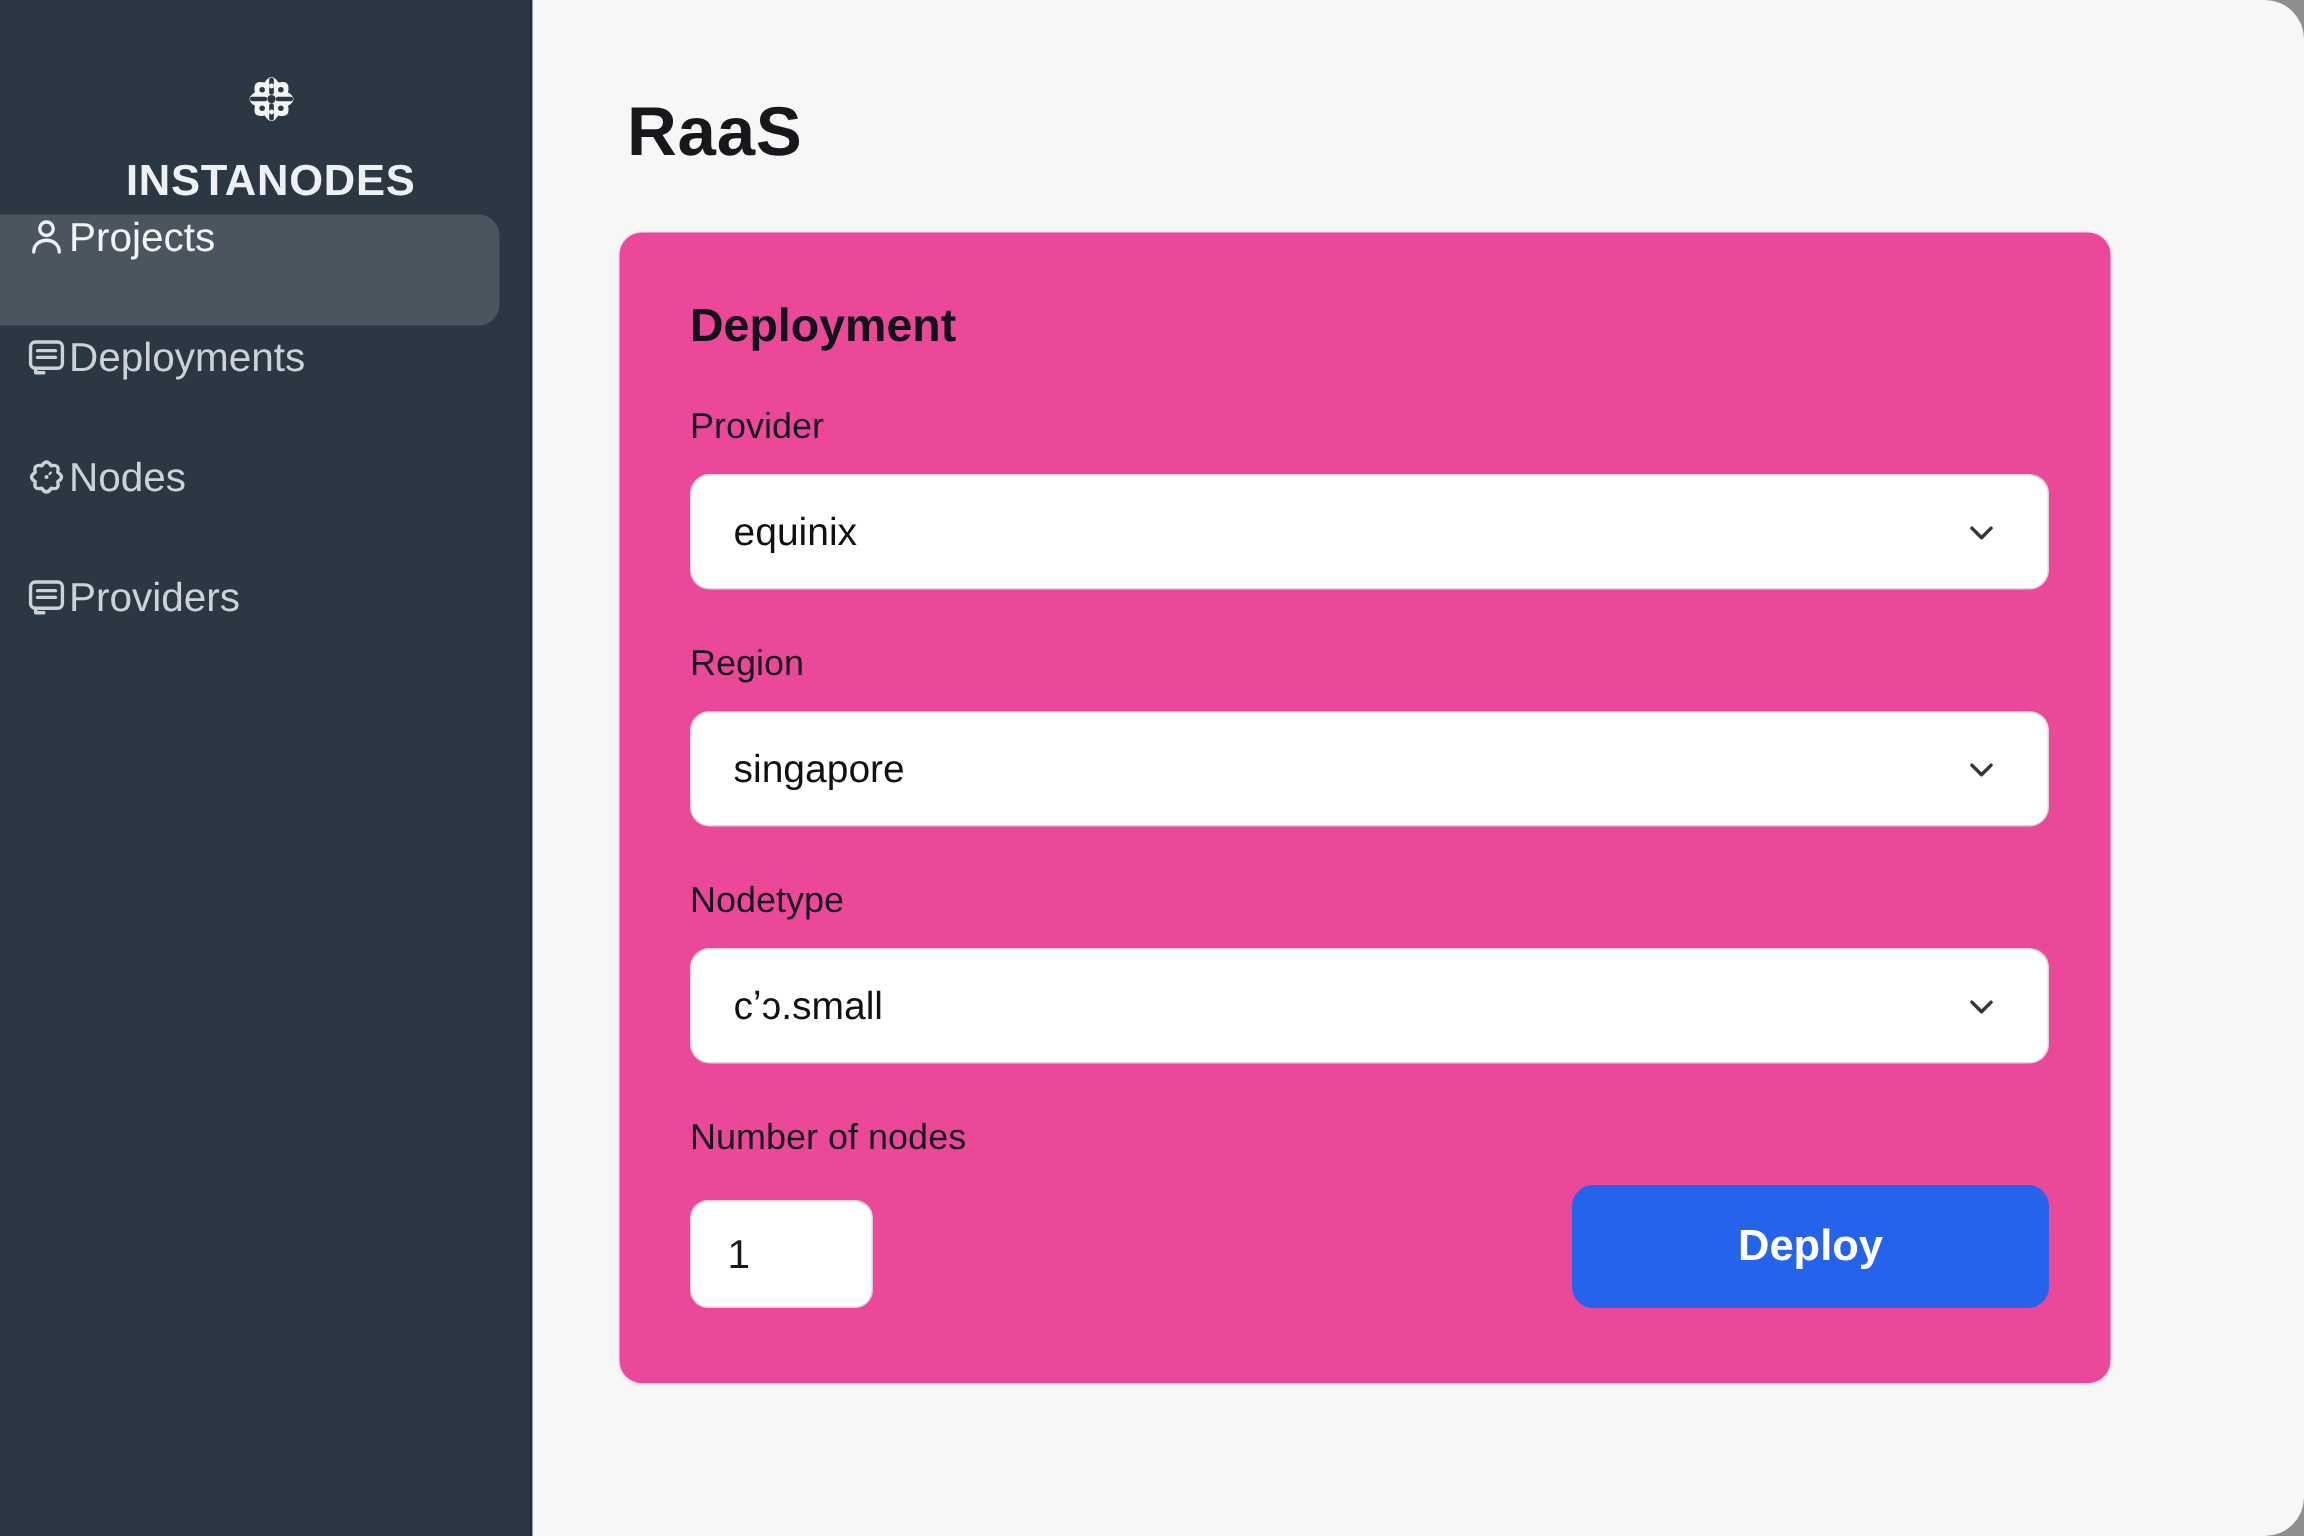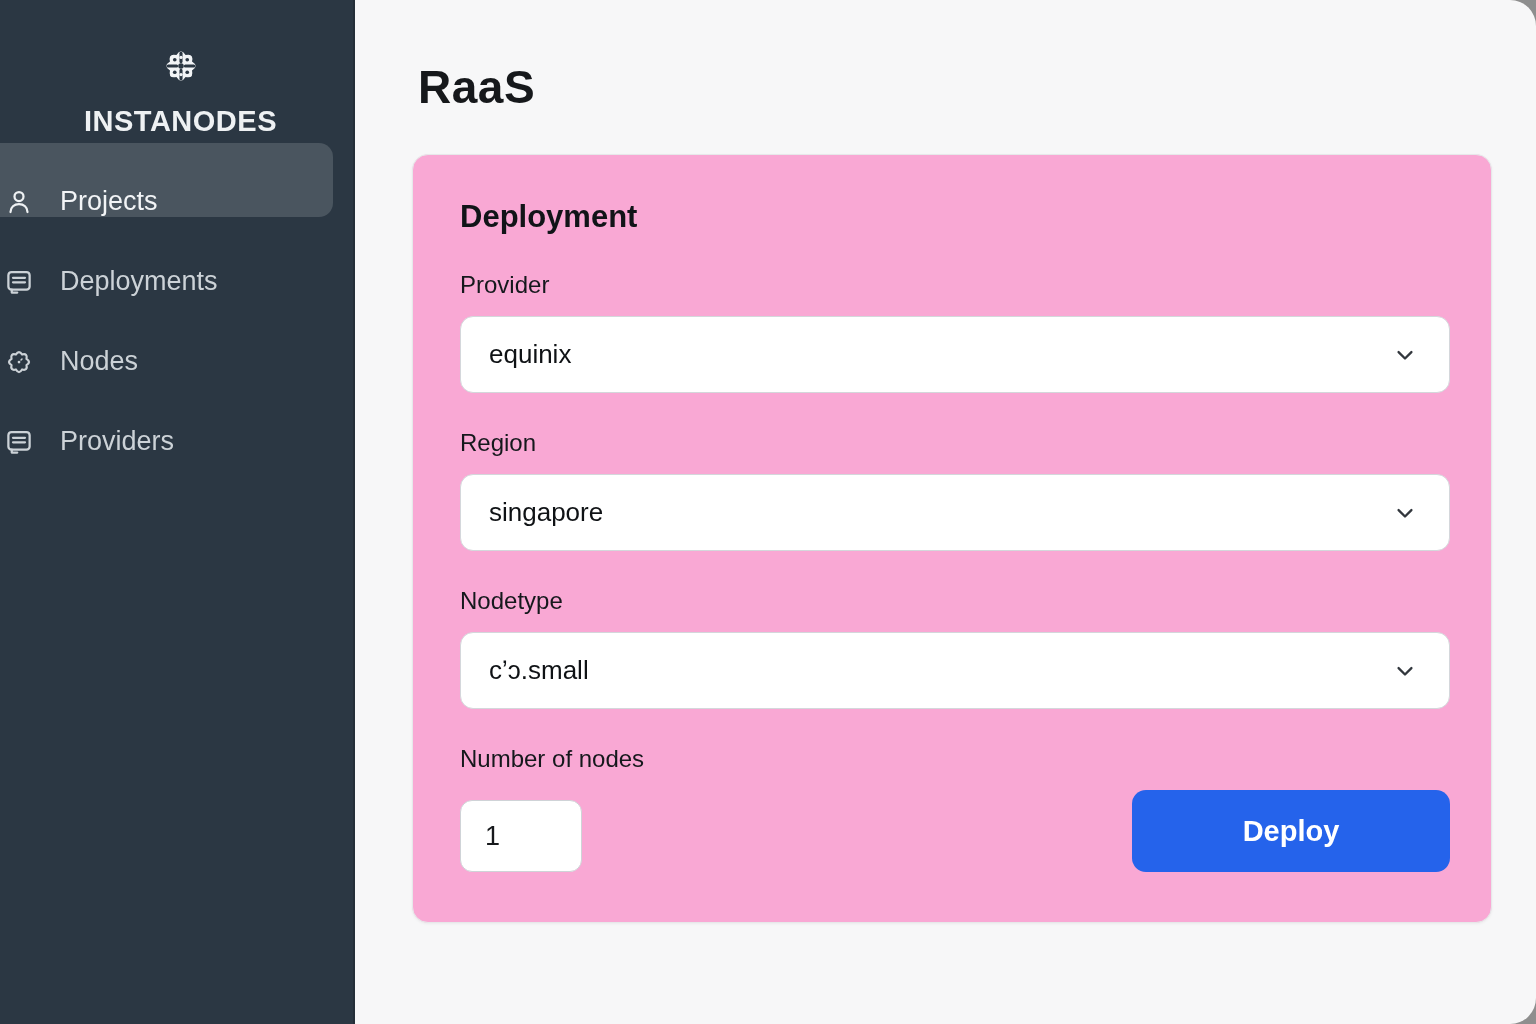--- a/index.html
+++ b/index.html
@@ -25,42 +25,42 @@
     display: flex; align-items: center; gap: 17px;
     padding: 44px 0 0 8px; height: 50px; flex-direction: column;
   }
   .brand-icon { width: 44px; height: 44px; flex-shrink: 0; }
   .brand-name {
     color: #eef1f3; font-size: 29px; font-weight: 600; letter-spacing: 0.5px;
   }
   .nav { margin-top: 49px; }
   .nav-item {
     width: 333px; height: 74px; margin-bottom: 6px;
-    display: flex; align-items: flex-end; gap: 26px;
-    padding-left: 4px; box-sizing: border-box;
+    display: flex; align-items: flex-start; 
+    padding-left: 16px; box-sizing: border-box;
     border-radius: 0 14px 14px 0;
     color: #ccd2d7; cursor: pointer;
   }
   .nav-item.active { background: #4a555f; color: #f2f4f6; }
   .nav-icon { width: 30px; height: 30px; flex-shrink: 0; display: block; }
   .nav-icon svg { display: block; }
   .nav-label { font-size: 27px; font-weight: 400; }
 
   
   .content {
     flex: 1; background: #f7f7f8;
     padding: 46px 0 12px 57px; box-sizing: border-box;
   }
   .page-title {
     margin: 14px 0 0 6px;
     font-size: 46px; font-weight: 700; color: #16181b; letter-spacing: 0.5px;
   }
   .card {
-    margin-top: 40px; width: 1080px; box-sizing: border-box;
-    background: #f9a8d4;
+    margin-top: 40px; width: 996px; box-sizing: border-box;
+    background: #ec4899;
     border: 1px solid #e7e8ea; border-radius: 16px;
     box-shadow: 0 1px 3px rgba(0,0,0,0.05);
     padding: 44px 41px 50px 47px;
   }
   .card-title {
     margin: 0 0 34px 0;
     font-size: 31px; font-weight: 700; color: #111418;
   }
   .field-label {
     font-size: 24px; color: #15181c; margin: 0 0 15px 0; line-height: 32px;

